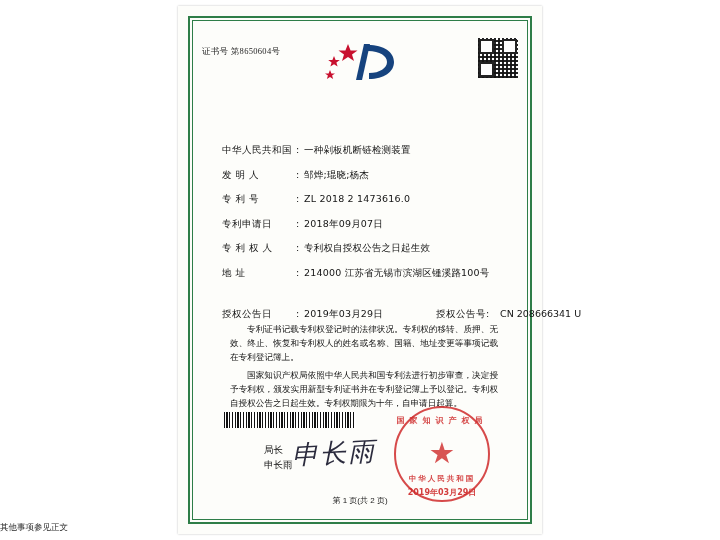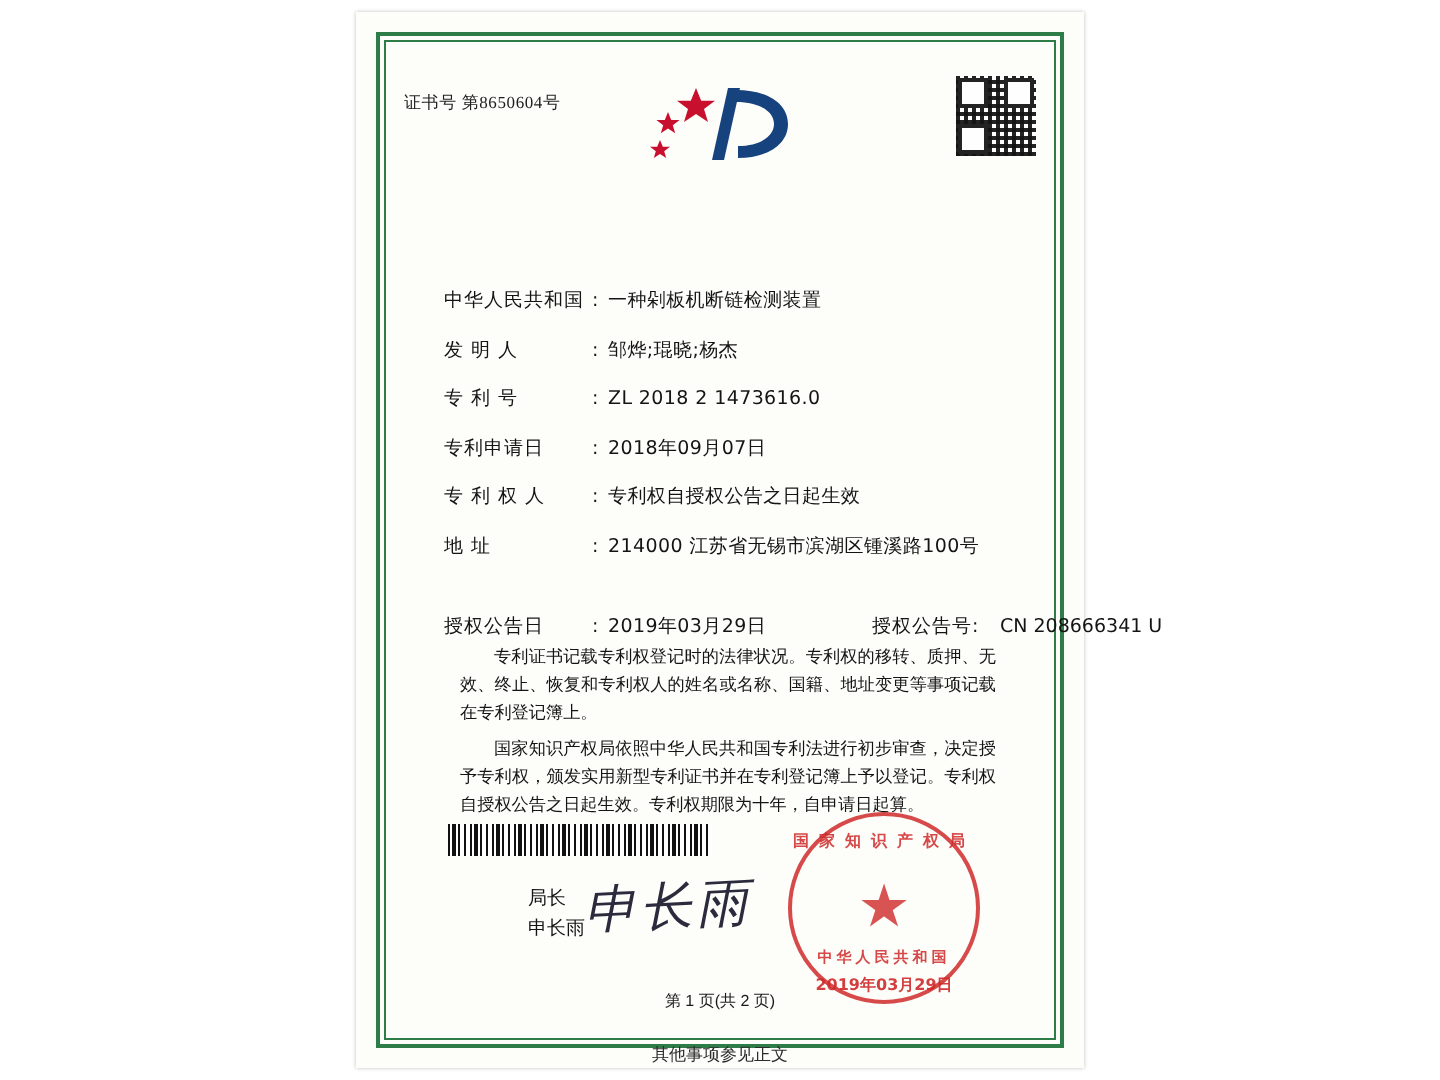--- a/index.html
+++ b/index.html
@@ -292,21 +292,21 @@
     bottom: 10px;
     text-align: center;
     font-size: 8px;
     color: #1a1a1a;
     font-family: Liberation Sans, sans-serif;
   }
   .outside-footer {
     position: absolute;
     left: 0; right: 0;
     bottom: 6px;
-    text-align: center;
+    text-align: left;
     font-size: 8.5px;
     color: #2b2b2b;
     font-family: Liberation Mono, monospace;
   }
 </style>
 </head>
 <body>
 
 <div class="page">
 

